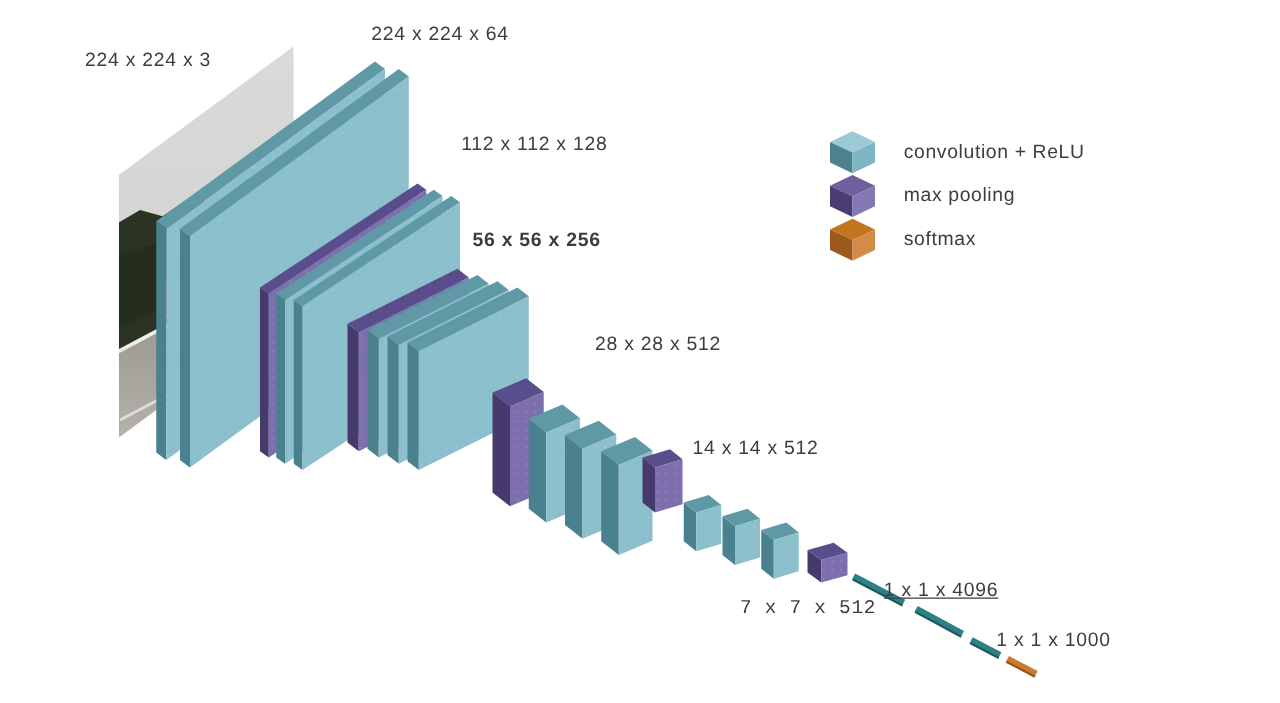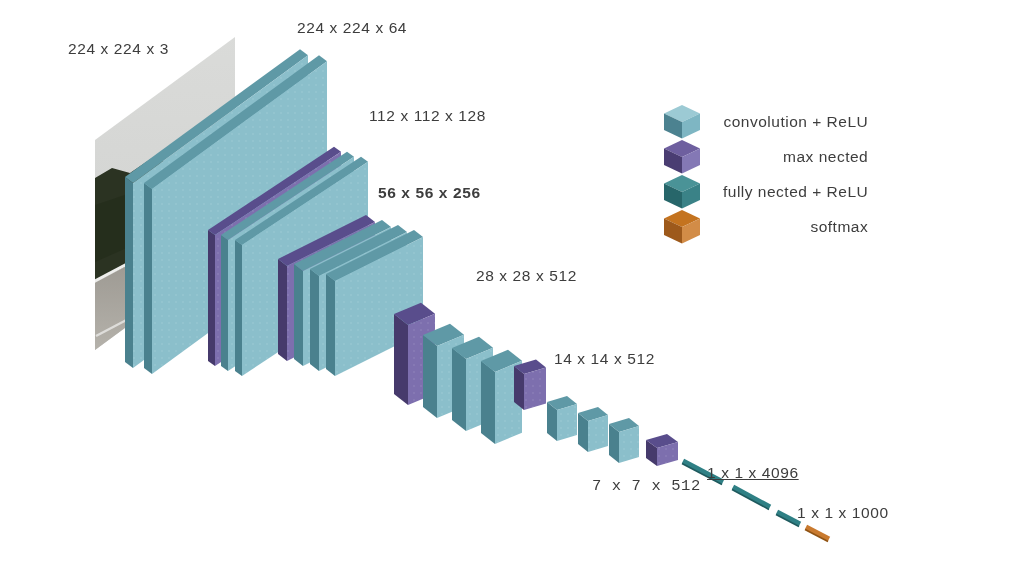--- a/index.html
+++ b/index.html
@@ -32,21 +32,20 @@
   .lbl-s7     { left: 797px; top: 504px; }
   #legend {
     position: absolute;
     left: 662px;
     top: 104px;
   }
   .legend-row {
     display: flex;
     align-items: center;
     height: 35px;
-    justify-content: space-between;
   }
   .legend-row svg { flex: 0 0 auto; margin-right: 21px; overflow: visible; }
   .legend-label {
     font-size: 15.5px;
     letter-spacing: 0.5px;
     color: var(--text, #3d3d3d);
     white-space: nowrap;
   }
 </style>
 </head>
@@ -240,29 +239,21 @@
           <polygon points="38,8.5 20,17 20,33.5 38,25" fill="#7eb6c3"></polygon>
         </svg>
         <span class="legend-label">convolution + ReLU</span>
       </div>
       <div class="legend-row">
         <svg width="40" height="34" viewBox="0 0 40 34">
           <polygon points="20,0 38,8.5 20,17 2,8.5" fill="#6e5f9f"></polygon>
           <polygon points="2,8.5 20,17 20,33.5 2,25" fill="#4a3d72"></polygon>
           <polygon points="38,8.5 20,17 20,33.5 38,25" fill="#8478b5"></polygon>
         </svg>
-        <span class="legend-label">max nected</span>
-      </div>
-      <div class="legend-row">
-        <svg width="40" height="34" viewBox="0 0 40 34">
-          <polygon points="20,0 38,8.5 20,17 2,8.5" fill="#4a9397"></polygon>
-          <polygon points="2,8.5 20,17 20,33.5 2,25" fill="#27666a"></polygon>
-          <polygon points="38,8.5 20,17 20,33.5 38,25" fill="#3a8287"></polygon>
-        </svg>
-        <span class="legend-label">fully nected + ReLU</span>
+        <span class="legend-label">max pooling</span>
       </div>
       <div class="legend-row">
         <svg width="40" height="34" viewBox="0 0 40 34">
           <polygon points="20,0 38,8.5 20,17 2,8.5" fill="#c4731f"></polygon>
           <polygon points="2,8.5 20,17 20,33.5 2,25" fill="#9d591b"></polygon>
           <polygon points="38,8.5 20,17 20,33.5 38,25" fill="#d28c47"></polygon>
         </svg>
         <span class="legend-label">softmax</span>
       </div>
     </div>

